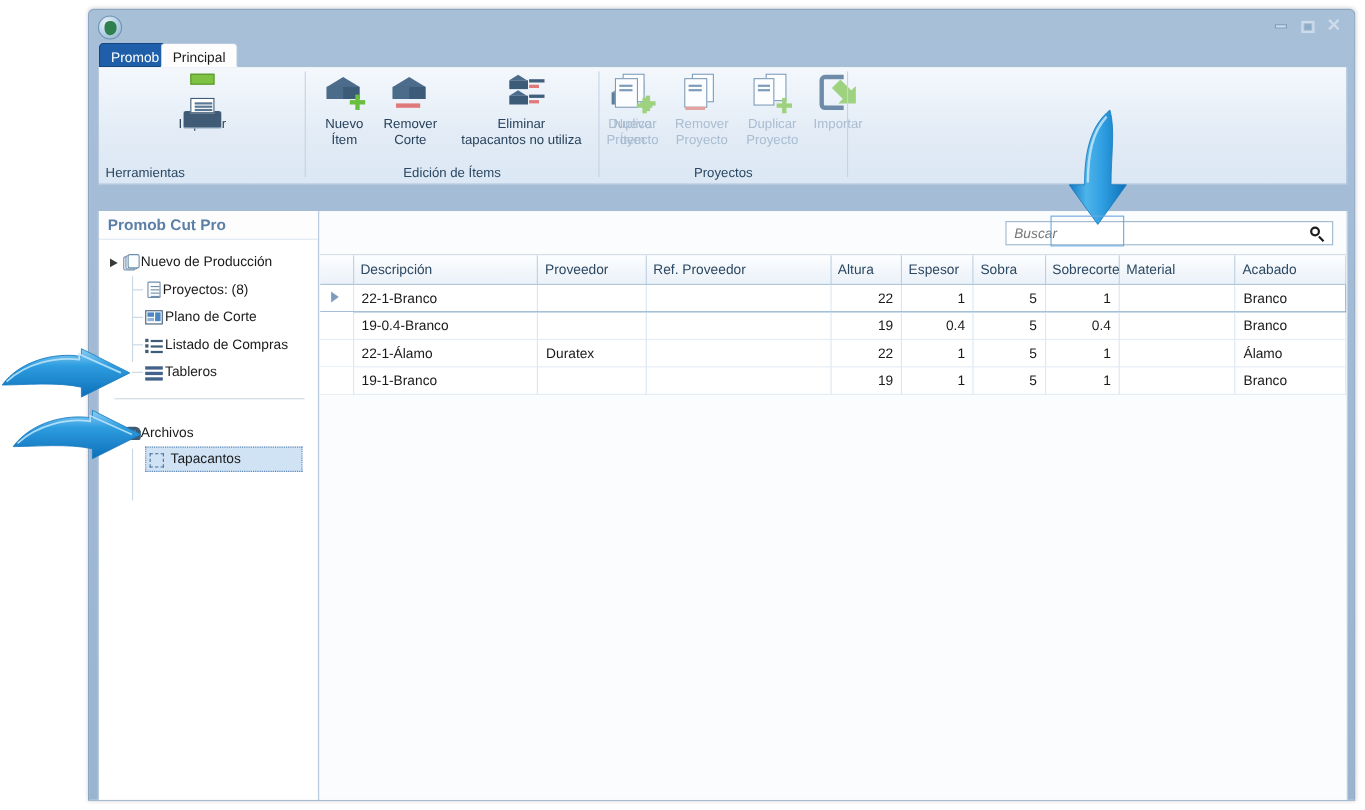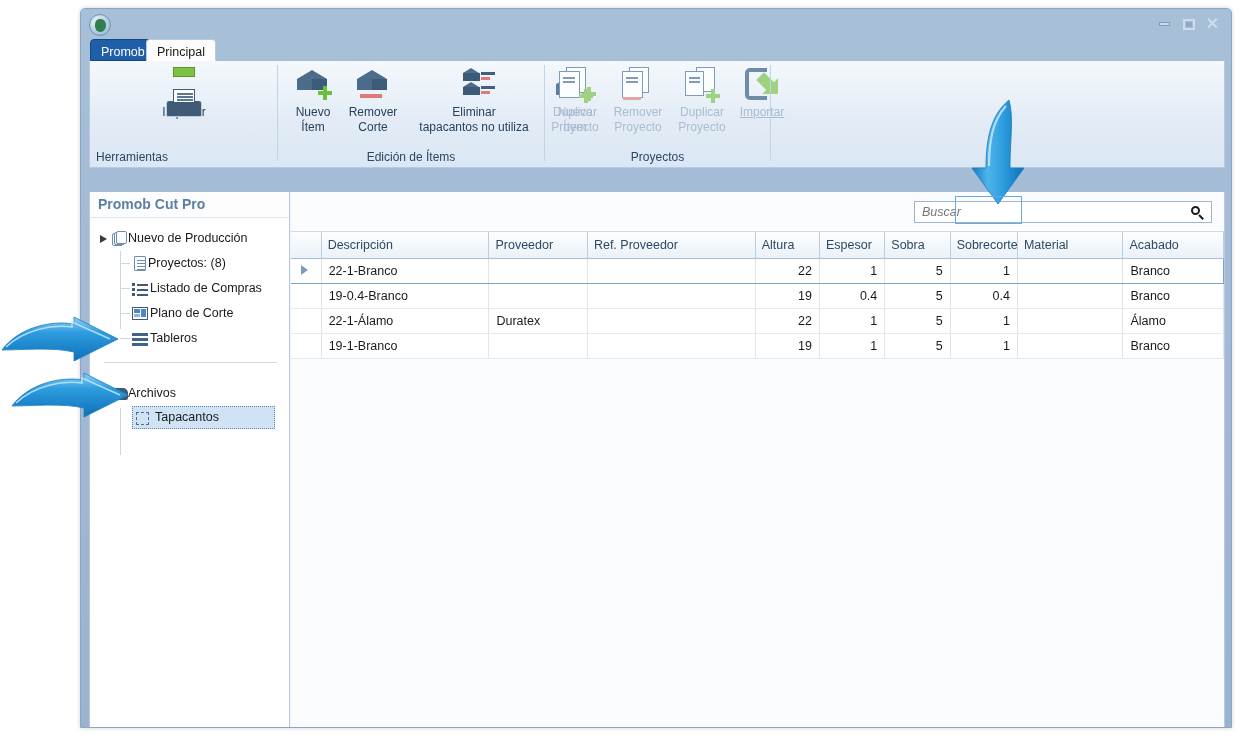--- a/index.html
+++ b/index.html
@@ -382,21 +382,21 @@
             <span class="pg back" style="left:13px;top:1px;width:19px;height:25px;"></span>
             <span class="pg front" style="left:2px;top:5px;width:19px;height:25px;"></span>
             <span class="ln" style="left:6px;top:11px;width:11px;"></span>
             <span class="ln" style="left:6px;top:15px;width:11px;"></span>
             <span class="plus"></span>
           </span>
           <span class="lbl">Duplicar</span>
           <span class="lbl">Proyecto</span>
         </div>
 
-        <div class="rbtn disabled" style="left:188px;width:58px;text-decoration:underline;">
+        <div class="rbtn disabled" style="left:188px;width:58px;">
           <span class="ico imp">
             <svg width="38" height="38" viewBox="0 0 38 38" aria-hidden="true">
               <path d="M24 4 H7 a3 3 0 0 0 -3 3 V29 a3 3 0 0 0 3 3 H24" fill="none" stroke="#6e8ba8" stroke-width="4"></path>
               <path d="M31 7 L31 21 L36 21 L26 31 L16 21 L21 21 L21 7 Z" fill="#9ed27f" stroke="#9ed27f" stroke-width="1" transform="rotate(-45 26 19)"></path>
             </svg>
           </span>
           <span class="lbl">Importar</span>
         </div>
 
         <div class="glabel" style="width:225px;">Proyectos</div>
@@ -431,40 +431,40 @@
                   <i style="top:6px"></i>
                   <i style="top:9px"></i>
                   <i style="top:12px"></i>
                 </span>
             </span>
             <span class="tlabel">Proyectos: (8)</span>
           </div>
 
           <div class="tnode l2">
             <span class="tline-h" style="top:12px;"></span>
+            <span class="ticon ic-plan">
+              <span class="o"></span>
+                <span class="a"></span>
+                <span class="b"></span>
+                <span class="c"></span>
+            </span>
+            <span class="tlabel" style="left:60px;">Plano de Corte</span>
+          </div>
+
+          <div class="tnode l2">
+            <span class="tline-h" style="top:12px;"></span>
             <span class="ticon ic-list">
               <span class="d" style="top:2px"></span>
                 <span class="r" style="top:2.5px"></span>
               <span class="d" style="top:7px"></span>
                 <span class="r" style="top:7.5px"></span>
               <span class="d" style="top:12px"></span>
                 <span class="r" style="top:12.5px"></span>
             </span>
             <span class="tlabel" style="left:60px;">Listado de Compras</span>
-          </div>
-
-          <div class="tnode l2">
-            <span class="tline-h" style="top:12px;"></span>
-            <span class="ticon ic-plan">
-              <span class="o"></span>
-                <span class="a"></span>
-                <span class="b"></span>
-                <span class="c"></span>
-            </span>
-            <span class="tlabel" style="left:60px;">Plano de Corte</span>
           </div>
 
           <div class="sb-divider"></div>
 
           <div class="tline-v" style="top:190px;height:47px;"></div>
 
           <div class="tnode l2">
             <span class="tline-h" style="top:12px;"></span>
             <span class="ticon ic-lines">
               <i style="top:2px"></i>

